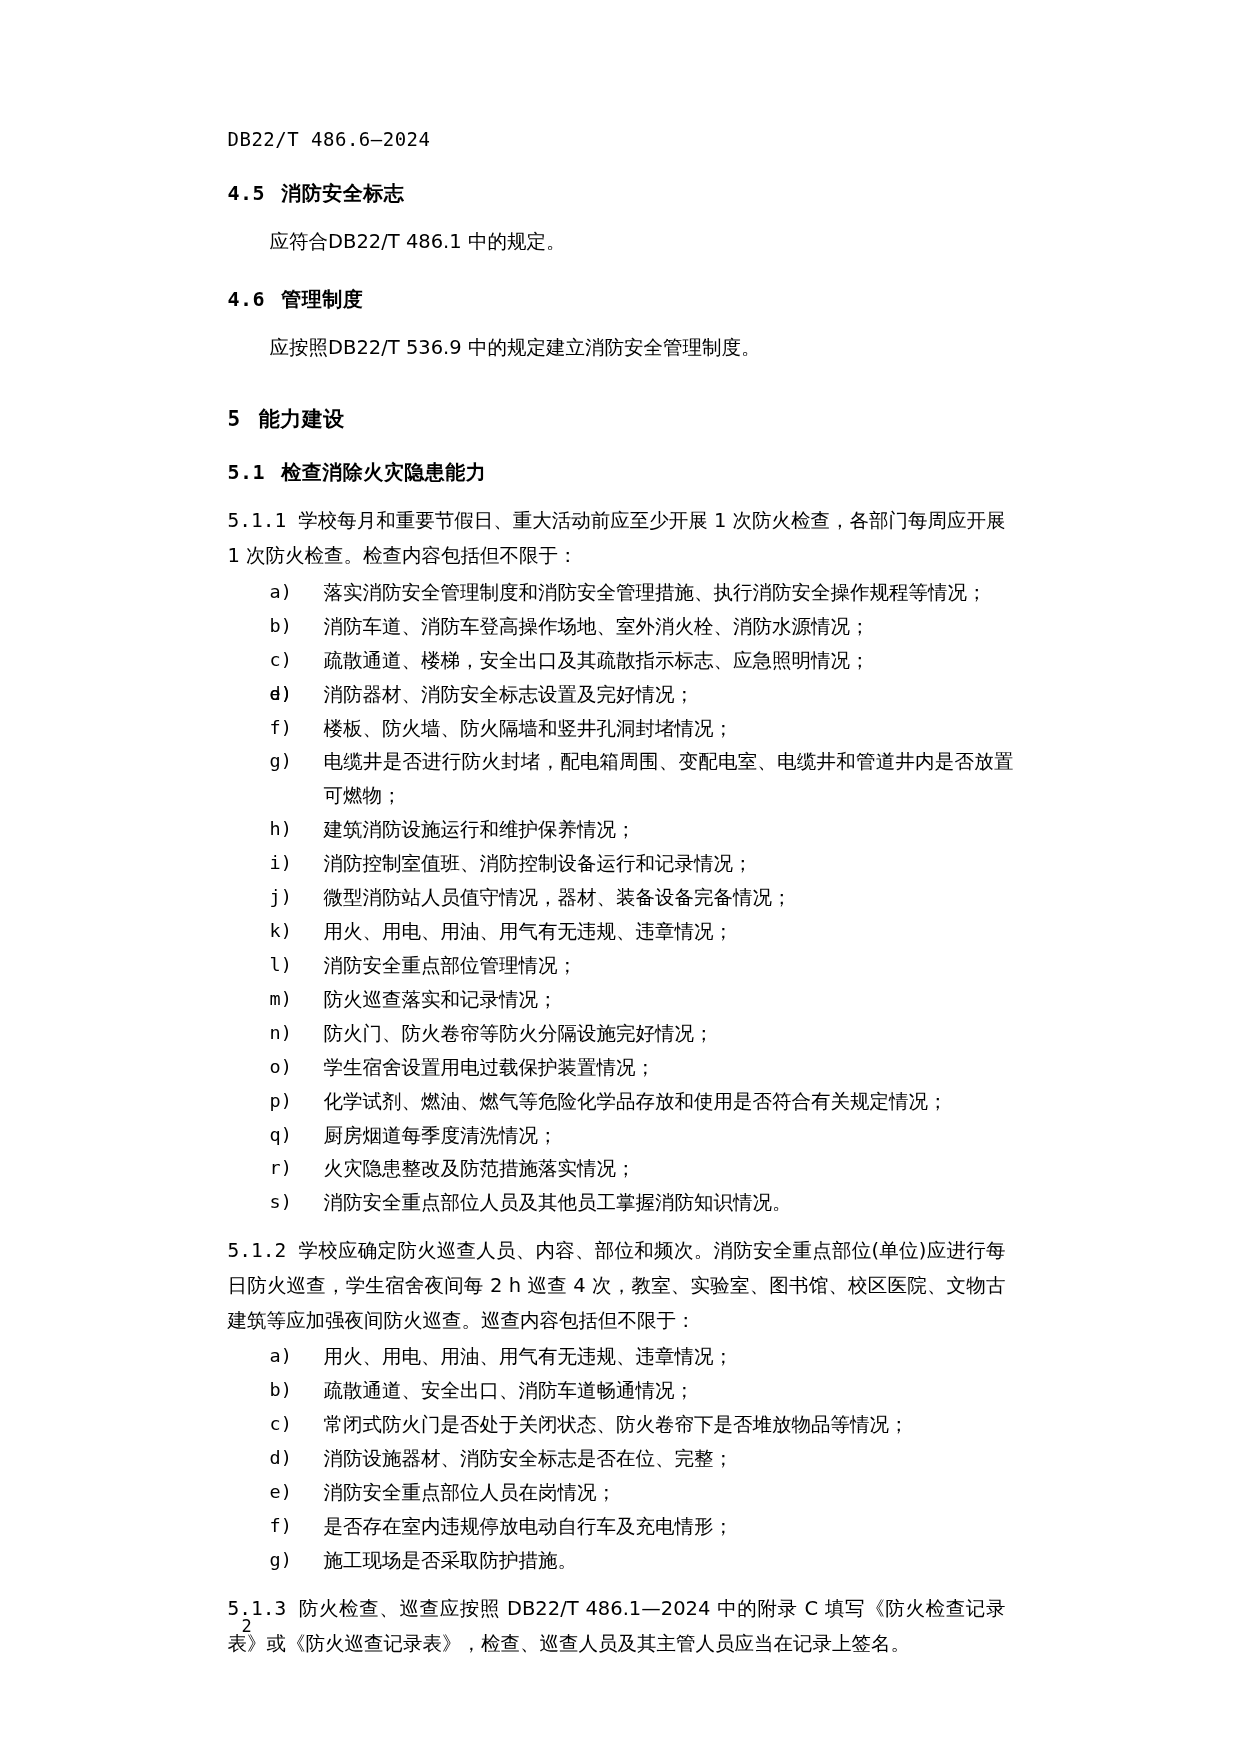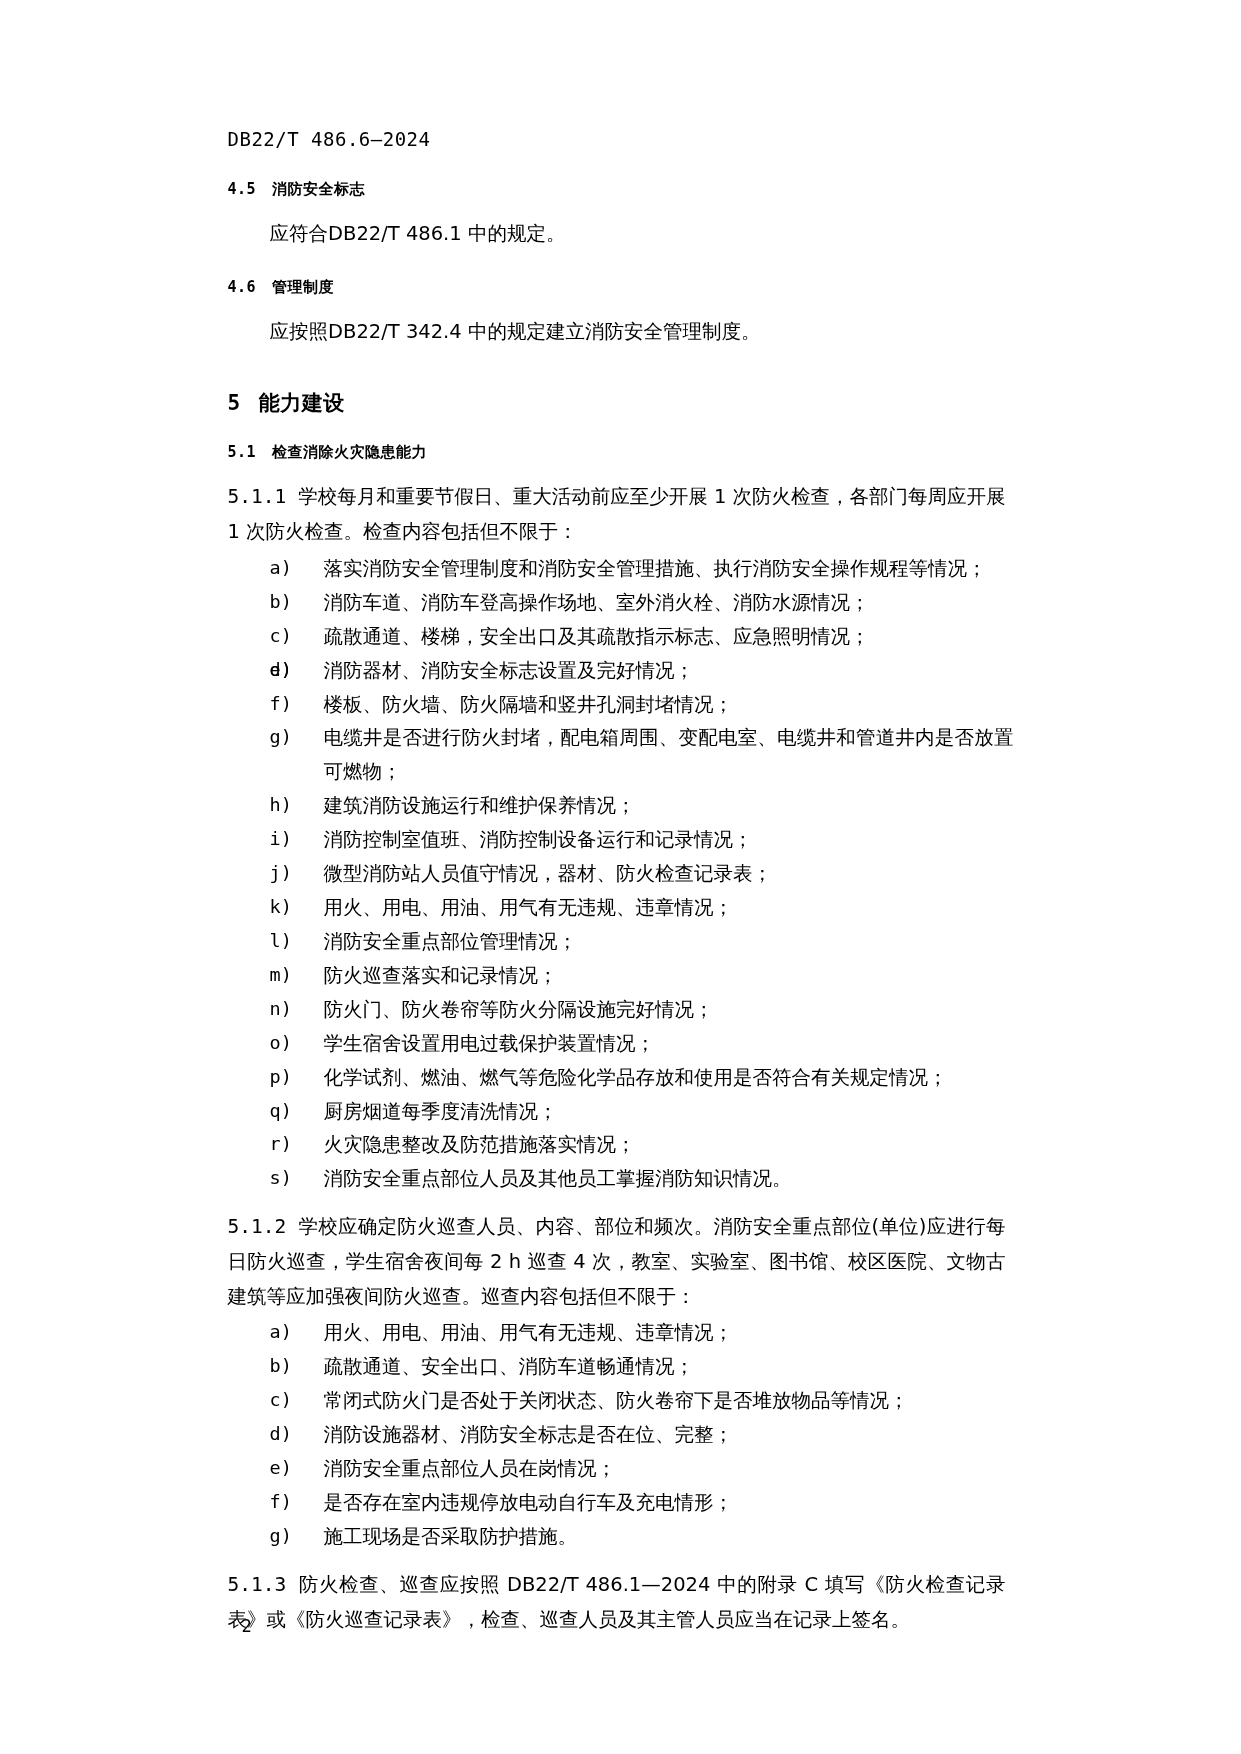--- a/index.html
+++ b/index.html
@@ -20,21 +20,21 @@
     box-sizing: border-box;
     padding: 128px 118px 0 118px;
   }
   .header-line {
     font-size: 19px;
     letter-spacing: 0.5px;
     margin-bottom: 30px;
     font-family: "DejaVu Sans Mono", "Liberation Mono", monospace;
   }
   .h2 {
-    font-size: 15px;
+    font-size: 20px;
     font-weight: bold;
     margin: 26px 0 18px 0;
     letter-spacing: 0.5px;
   }
   .h2 .num {
     font-family: "DejaVu Sans Mono", "Liberation Mono", monospace;
     font-weight: bold;
     margin-right: 16px;
   }
   .h1 {
@@ -106,21 +106,21 @@
   <div class="h2">
     <span class="num mono">4.5</span><span>消防安全标志</span>
   </div>
 
   <p class="para indent">应符合DB22/T 486.1 中的规定。</p>
 
   <div class="h2">
     <span class="num mono">4.6</span><span>管理制度</span>
   </div>
 
-  <p class="para indent">应按照DB22/T 342.4 中的规定建立消防安全管理制度。</p>
+  <p class="para indent">应按照DB22/T 536.9 中的规定建立消防安全管理制度。</p>
 
   <div class="h1">
     <span class="num mono">5</span><span>能力建设</span>
   </div>
 
   <div class="h2">
     <span class="num mono">5.1</span><span>检查消除火灾隐患能力</span>
   </div>
 
   <p class="clause">
@@ -130,21 +130,21 @@
   <ol class="alpha" id="list-511">
       <li><span class="marker">a)</span><span>落实消防安全管理制度和消防安全管理措施、执行消防安全操作规程等情况；</span></li>
       <li><span class="marker">b)</span><span>消防车道、消防车登高操作场地、室外消火栓、消防水源情况；</span></li>
       <li><span class="marker">c)</span><span>疏散通道、楼梯，安全出口及其疏散指示标志、应急照明情况；</span></li>
       <li><span class="marker">d)</span></li>
       <li><span class="marker">e)</span><span>消防器材、消防安全标志设置及完好情况；</span></li>
       <li><span class="marker">f)</span><span>楼板、防火墙、防火隔墙和竖井孔洞封堵情况；</span></li>
       <li><span class="marker">g)</span><span>电缆井是否进行防火封堵，配电箱周围、变配电室、电缆井和管道井内是否放置可燃物；</span></li>
       <li><span class="marker">h)</span><span>建筑消防设施运行和维护保养情况；</span></li>
       <li><span class="marker">i)</span><span>消防控制室值班、消防控制设备运行和记录情况；</span></li>
-      <li><span class="marker">j)</span><span>微型消防站人员值守情况，器材、防火检查记录表；</span></li>
+      <li><span class="marker">j)</span><span>微型消防站人员值守情况，器材、装备设备完备情况；</span></li>
       <li><span class="marker">k)</span><span>用火、用电、用油、用气有无违规、违章情况；</span></li>
       <li><span class="marker">l)</span><span>消防安全重点部位管理情况；</span></li>
       <li><span class="marker">m)</span><span>防火巡查落实和记录情况；</span></li>
       <li><span class="marker">n)</span><span>防火门、防火卷帘等防火分隔设施完好情况；</span></li>
       <li><span class="marker">o)</span><span>学生宿舍设置用电过载保护装置情况；</span></li>
       <li><span class="marker">p)</span><span>化学试剂、燃油、燃气等危险化学品存放和使用是否符合有关规定情况；</span></li>
       <li><span class="marker">q)</span><span>厨房烟道每季度清洗情况；</span></li>
       <li><span class="marker">r)</span><span>火灾隐患整改及防范措施落实情况；</span></li>
       <li><span class="marker">s)</span><span>消防安全重点部位人员及其他员工掌握消防知识情况。</span></li>
     </ol>

